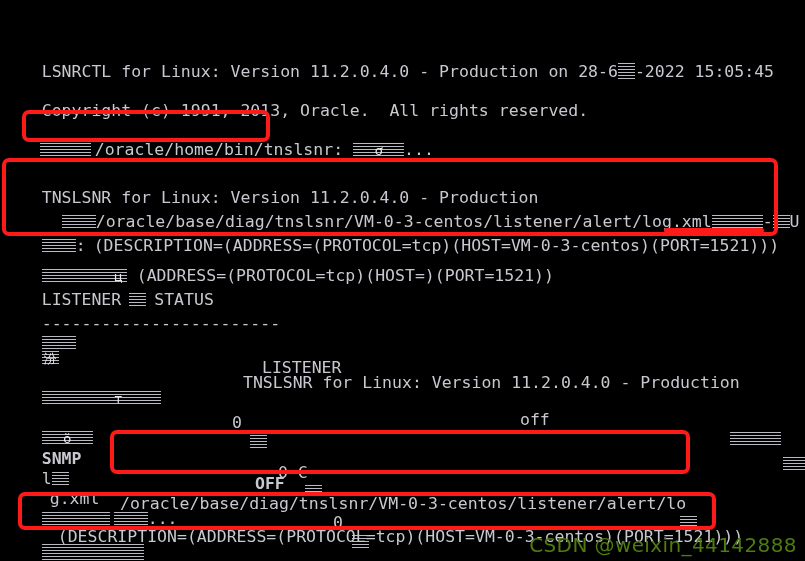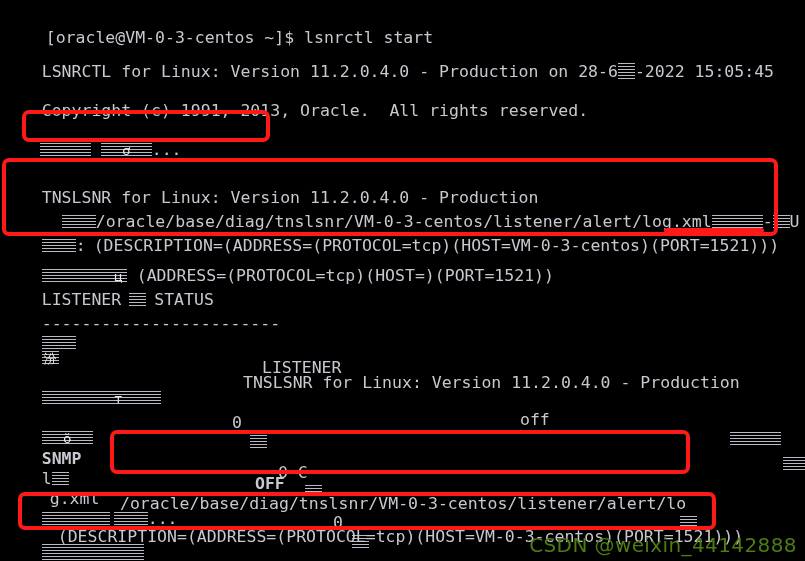--- a/index.html
+++ b/index.html
@@ -97,34 +97,31 @@
     font-family: "DejaVu Sans", "Liberation Sans", sans-serif;
     letter-spacing: 0.4px;
     white-space: pre;
   }
 </style>
 </head>
 <body>
 
 <div id="term">
 
-  <div class="line" style="top:0px;">
-    <span class="seg" style="margin-left:6px;">[oracle@VM-0-3-centos ~]$ lsnrctl start</span>
-  </div>
 
   <div class="line" style="top:34px;">
     <span class="seg" style="margin-left:2px;">LSNRCTL for Linux: Version 11.2.0.4.0 - Production on 28-6</span><span class="tofu"></span><span class="seg">-2022 15:05:45</span>
   </div>
 
   <div class="line" style="top:73px;">
     <span class="seg" style="margin-left:2px;">Copyright (c) 1991, 2013, Oracle.  All rights reserved.</span>
   </div>
 
   <div class="line" style="top:112px;">
-    <span class="tofu w3 sm"></span><span class="tofu w3 sm" style="margin-left:10px;"><span class="ghost">ơ</span></span><span class="seg">...</span>
+    <span class="tofu w3 sm"></span><span class="seg" style="margin-left:4px;">/oracle/home/bin/tnslsnr:</span><span class="tofu w3 sm" style="margin-left:10px;"><span class="ghost">ơ</span></span><span class="seg">...</span>
   </div>
 
   <div class="line" style="top:160px;">
     <span class="seg" style="margin-left:2px;">TNSLSNR for Linux: Version 11.2.0.4.0 - Production</span>
   </div>
 
   <div class="line" style="top:184px;padding-left:20px;">
     <span class="tofu w2 sm" style="margin-left:2px;"></span><span class="seg">/oracle/base/diag/tnslsnr/VM-0-3-centos/listener/alert/log.xml</span><span class="tofu w3 sm"></span><span class="seg">-</span><span class="tofu w1 sm"></span><span class="seg">U</span>
   </div>
 

